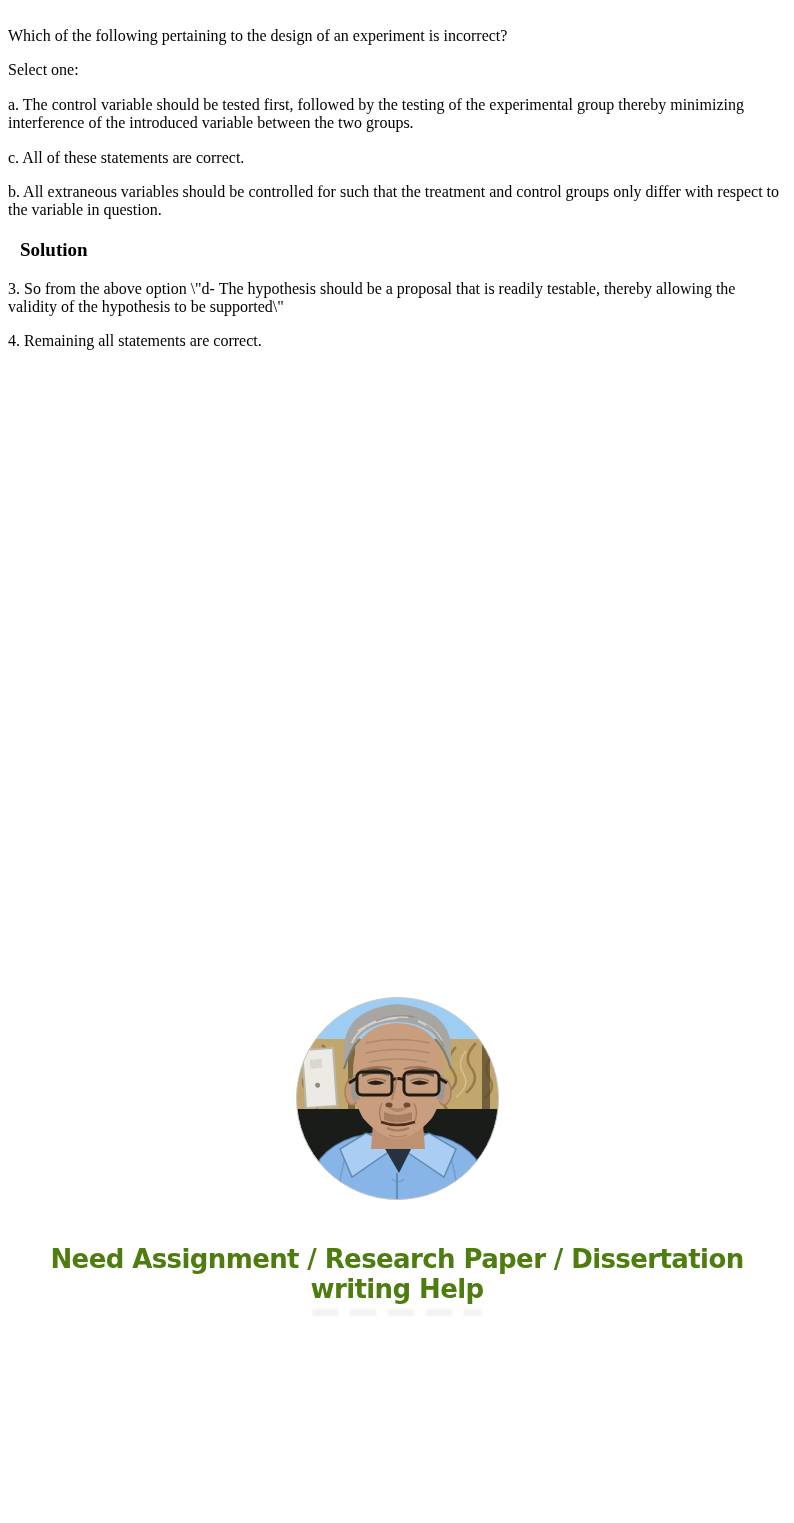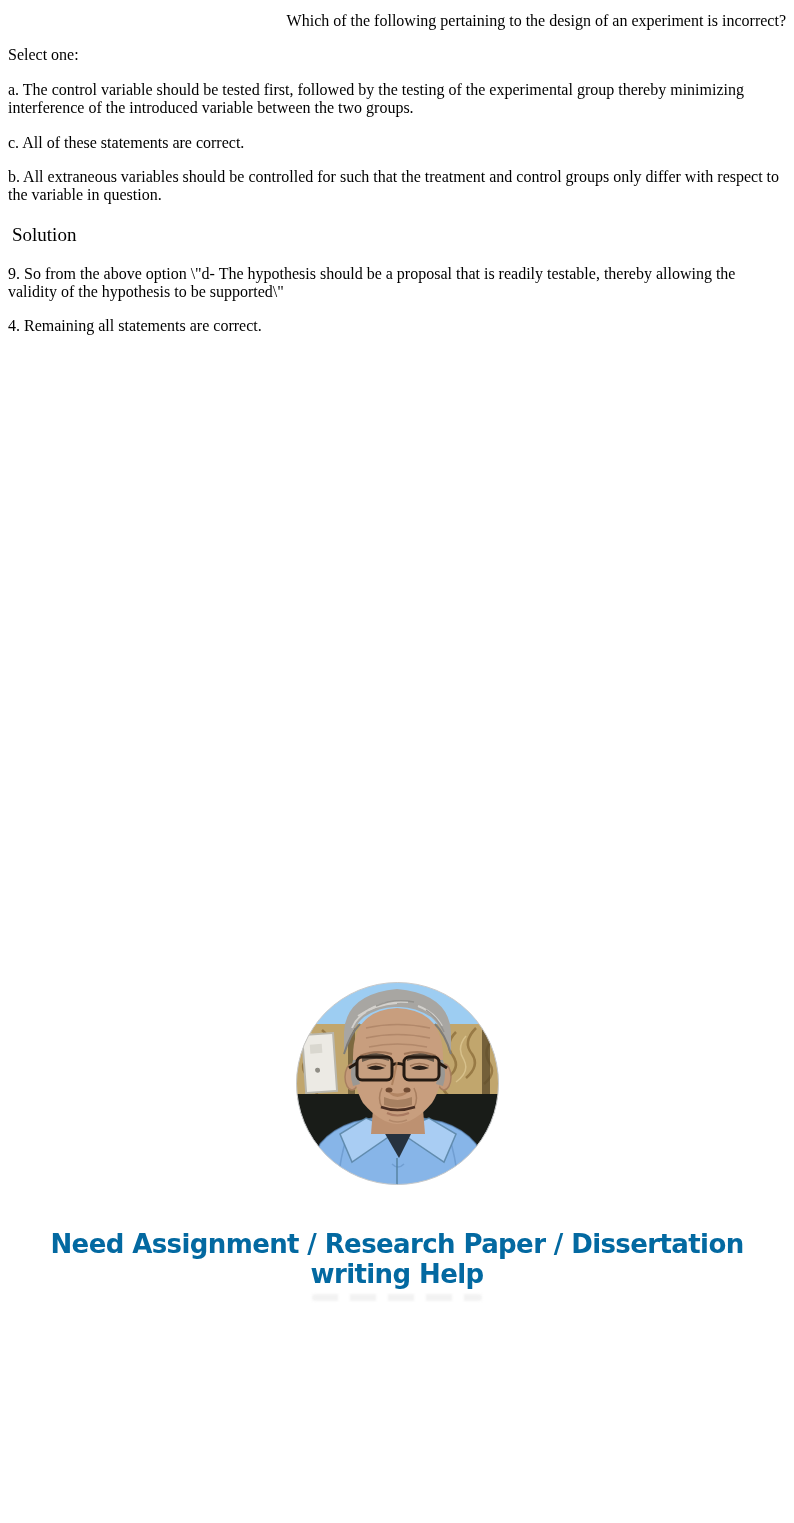--- a/index.html
+++ b/index.html
@@ -7,42 +7,42 @@
     margin: 8px;
     width: 778px;
     height: 1507px;
     font-family: "Liberation Serif", serif;
     font-size: 16px;
     line-height: 1.15;
     color: #000000;
     overflow: hidden;
   }
   p { margin: 16px 0; }
-  p.first { margin-top: 4px; text-align: right; }
+  p.first { margin-top: 19px; }
   h3.solution-heading {
     font-size: 19px;
-    font-weight: normal;
-    margin: 19px 4px;
+    font-weight: bold;
+    margin: 19px 12px;
     font-family: "Liberation Serif", serif;
   }
   .avatar-wrap {
     margin-top: 646px;
     text-align: center;
     height: 203px;
   }
   .avatar-wrap svg { display: inline-block; }
   .footer {
     margin-top: 44px;
     text-align: center;
     font-family: "DejaVu Sans", sans-serif;
     font-weight: bold;
     font-size: 26px;
     line-height: 30px;
     letter-spacing: -0.6px;
-    color: #0369a1;
+    color: #4d7c0f;
   }
   .watermark {
     margin: 5px auto 0 auto;
     width: 170px;
     height: 7px;
     background: repeating-linear-gradient(90deg,
       #e9e9e9 0 26px, #ffffff 26px 38px);
     opacity: 0.55;
     filter: blur(1px);
     border-radius: 3px;
@@ -56,21 +56,21 @@
   <p class="first">Which of the following pertaining to the design of an experiment is incorrect?</p>
 
   <p>Select one:</p>
 
   <p>a. The control variable should be tested first, followed by the testing of the experimental group thereby minimizing interference of the introduced variable between the two groups.</p>
   <p>c. All of these statements are correct.</p>
   <p>b. All extraneous variables should be controlled for such that the treatment and control groups only differ with respect to the variable in question.</p>
 
   <h3 class="solution-heading">Solution</h3>
 
-  <p>9. So from the above option \"d- The hypothesis should be a proposal that is readily testable, thereby allowing the validity of the hypothesis to be supported\"</p>
+  <p>3. So from the above option \"d- The hypothesis should be a proposal that is readily testable, thereby allowing the validity of the hypothesis to be supported\"</p>
   <p>4. Remaining all statements are correct.</p>
 
   <div class="avatar-wrap">
     <svg width="203" height="203" viewBox="0 0 203 203" aria-hidden="true">
       <defs>
         <clipPath id="avclip">
             <circle cx="101.5" cy="101.5" r="101"></circle>
           </clipPath>
       </defs>
       <g clip-path="url(#avclip)">

